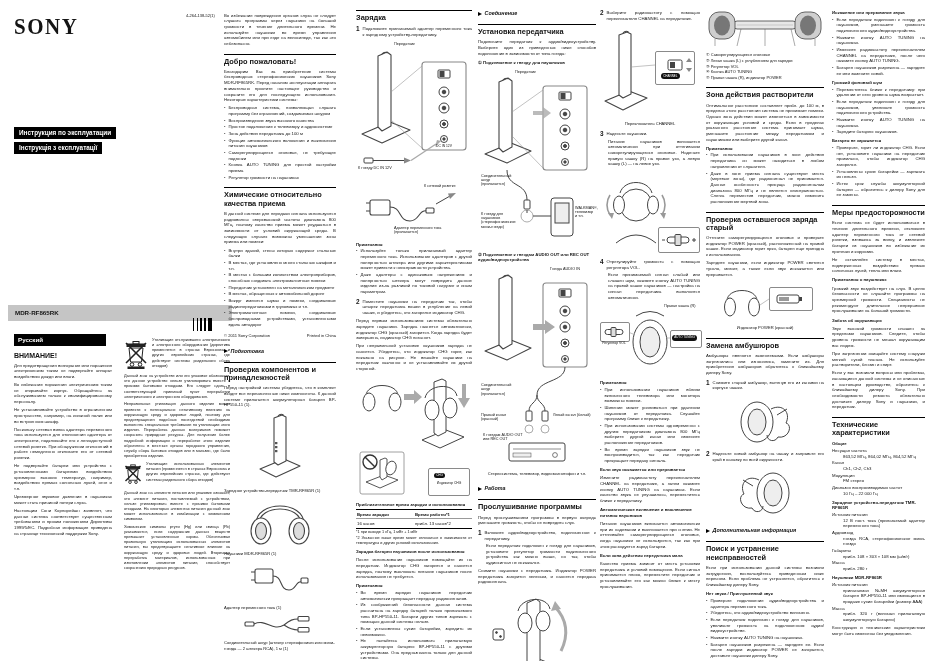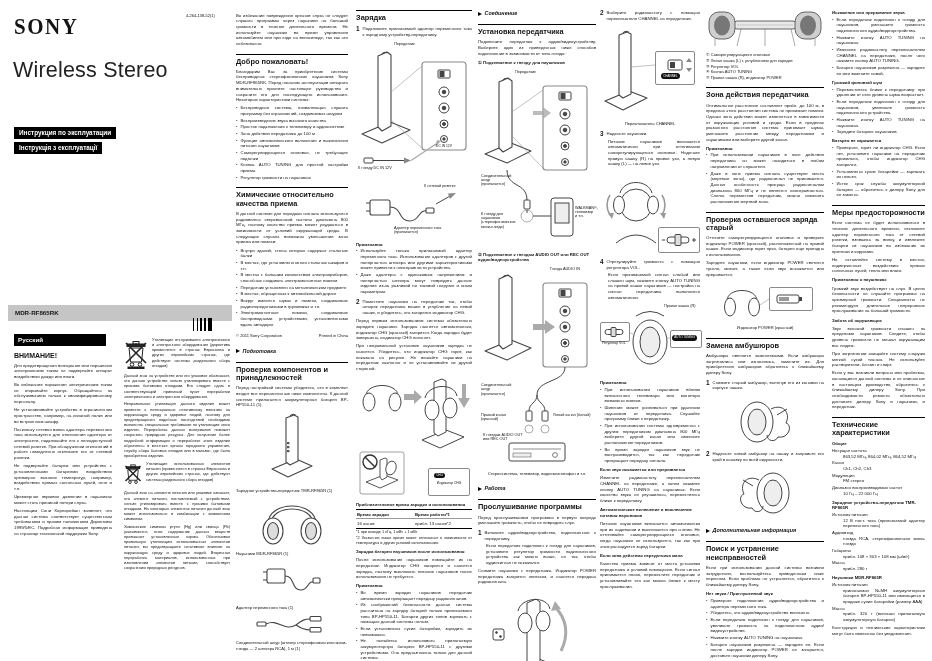--- a/index.html
+++ b/index.html
@@ -1,19 +1,19 @@
 <!DOCTYPE html>
 <html><head>
 <meta charset="utf-8">
 <style>
   html,body{margin:0;padding:0;background:#9a9a9a;}
   .page{position:relative;width:932px;height:661px;background:#fff;margin:0 auto;overflow:hidden;
         font-family:"Liberation Sans",sans-serif;color:#141414;font-size:4.3px;line-height:1.32;}
   .col{position:absolute;top:10px;}
-  #c2{left:236px;width:112px;} #c3{left:356px;width:116px;} #c4{left:478px;width:118px;}
+  #c2{left:224px;width:112px;} #c3{left:356px;width:116px;} #c4{left:478px;width:118px;}
   #c5{left:600px;width:100px;} #c6{left:706px;width:118px;} #c7{left:832px;width:93px;}
   .h3{font-size:7.4px;font-weight:bold;line-height:1.12;border-top:1px solid #000;padding-top:3px;margin:7px 0 3px;}
   .marker{display:flex;align-items:center;gap:2.5px;font-style:italic;font-weight:bold;font-size:5.4px;margin-top:9px;}
   .tri{width:0;height:0;border-left:4.5px solid #000;border-top:2.6px solid transparent;border-bottom:2.6px solid transparent;}
   .p{margin:2.5px 0;text-align:justify;}
   .mini{font-weight:bold;margin-top:3.5px;}
   .b{position:relative;padding-left:4.5px;margin-top:1px;text-align:justify;}
   .b::before{content:"•";position:absolute;left:0;top:0;}
   .step{display:flex;gap:3px;margin-top:4px;}
   .step .n{font-weight:bold;font-size:6.4px;line-height:1;}
@@ -58,21 +58,20 @@
   .copy{display:flex;justify-content:space-between;margin-top:6px;font-size:4.1px;}
 </style>
 </head>
 <body>
 
 <div class="page">
 
   <div class="brand">SONY</div>
   <div class="partno">4-264-138-52(1)</div>
   <div class="title">
-    <div>Wireless Stereo</div>
   </div>
   <div class="badge" style="top:127px">Инструкция по эксплуатации</div>
   <div class="badge" style="top:142px">Інструкція з експлуатації</div>
   <div class="band">MDR-RF865RK</div>
 
   <div class="suba">
     <div class="langbar">Русский</div>
     <div class="warnh">ВНИМАНИЕ!</div>
     <div class="p">Для предотвращения возгорания или поражения электрическим током не подвергайте аппарат воздействию дождя или влаги.</div>
     <div class="p">Во избежание поражения электрическим током не открывайте корпус. Обращайтесь за обслуживанием только к квалифицированному персоналу.</div>
@@ -572,21 +571,21 @@
           <line x1="108" y1="29" x2="108" y2="36"></line>
         </g>
       </svg>
     </div>
     <div class="leg">① Саморегулирующееся оголовье</div>
     <div class="leg">② Левая чашка (L) с углублением для зарядки</div>
     <div class="leg">③ Регулятор VOL</div>
     <div class="leg">④ Кнопка AUTO TUNING</div>
     <div class="leg">⑤ Правая чашка (R), индикатор POWER</div>
 
-    <div class="h3">Зона действия передатчика</div>
+    <div class="h3">Зона действия растворители</div>
     <div class="p">Оптимальное расстояние составляет прибл. до 100 м, в пределах этого расстояния система не принимает помехи. Однако зона действия может изменяться в зависимости от окружающих условий и среды. Если в пределах указанного расстояния система принимает шумы, уменьшите расстояние между передатчиком и наушниками или выберите другой канал.</div>
     <div class="mini">Примечания</div>
     <div class="b">При использовании наушников в зоне действия передатчика он может находиться в любом направлении от слушателя.</div>
     <div class="b">Даже в зоне приема сигнала существуют места (мертвые зоны), где радиосигнал не принимается. Данная особенность присуща радиосигналам диапазона 800 МГц и не является неисправностью. Слегка переместив передатчик, можно изменить расположение мертвой зоны.</div>
 
     <div class="h3">Проверка оставшегося заряда старый</div>
     <div class="p">Оттяните саморегулирующееся оголовье и проверьте индикатор POWER (красный), расположенный на правой чашке. Если индикатор горит ярко, батарея еще пригодна к использованию.</div>
     <div class="p">Зарядите наушники, если индикатор POWER светится тускло, мигает, а также если звук искажается или прерывается.</div>
 
     <div class="fig" style="width:92px;height:40px">

